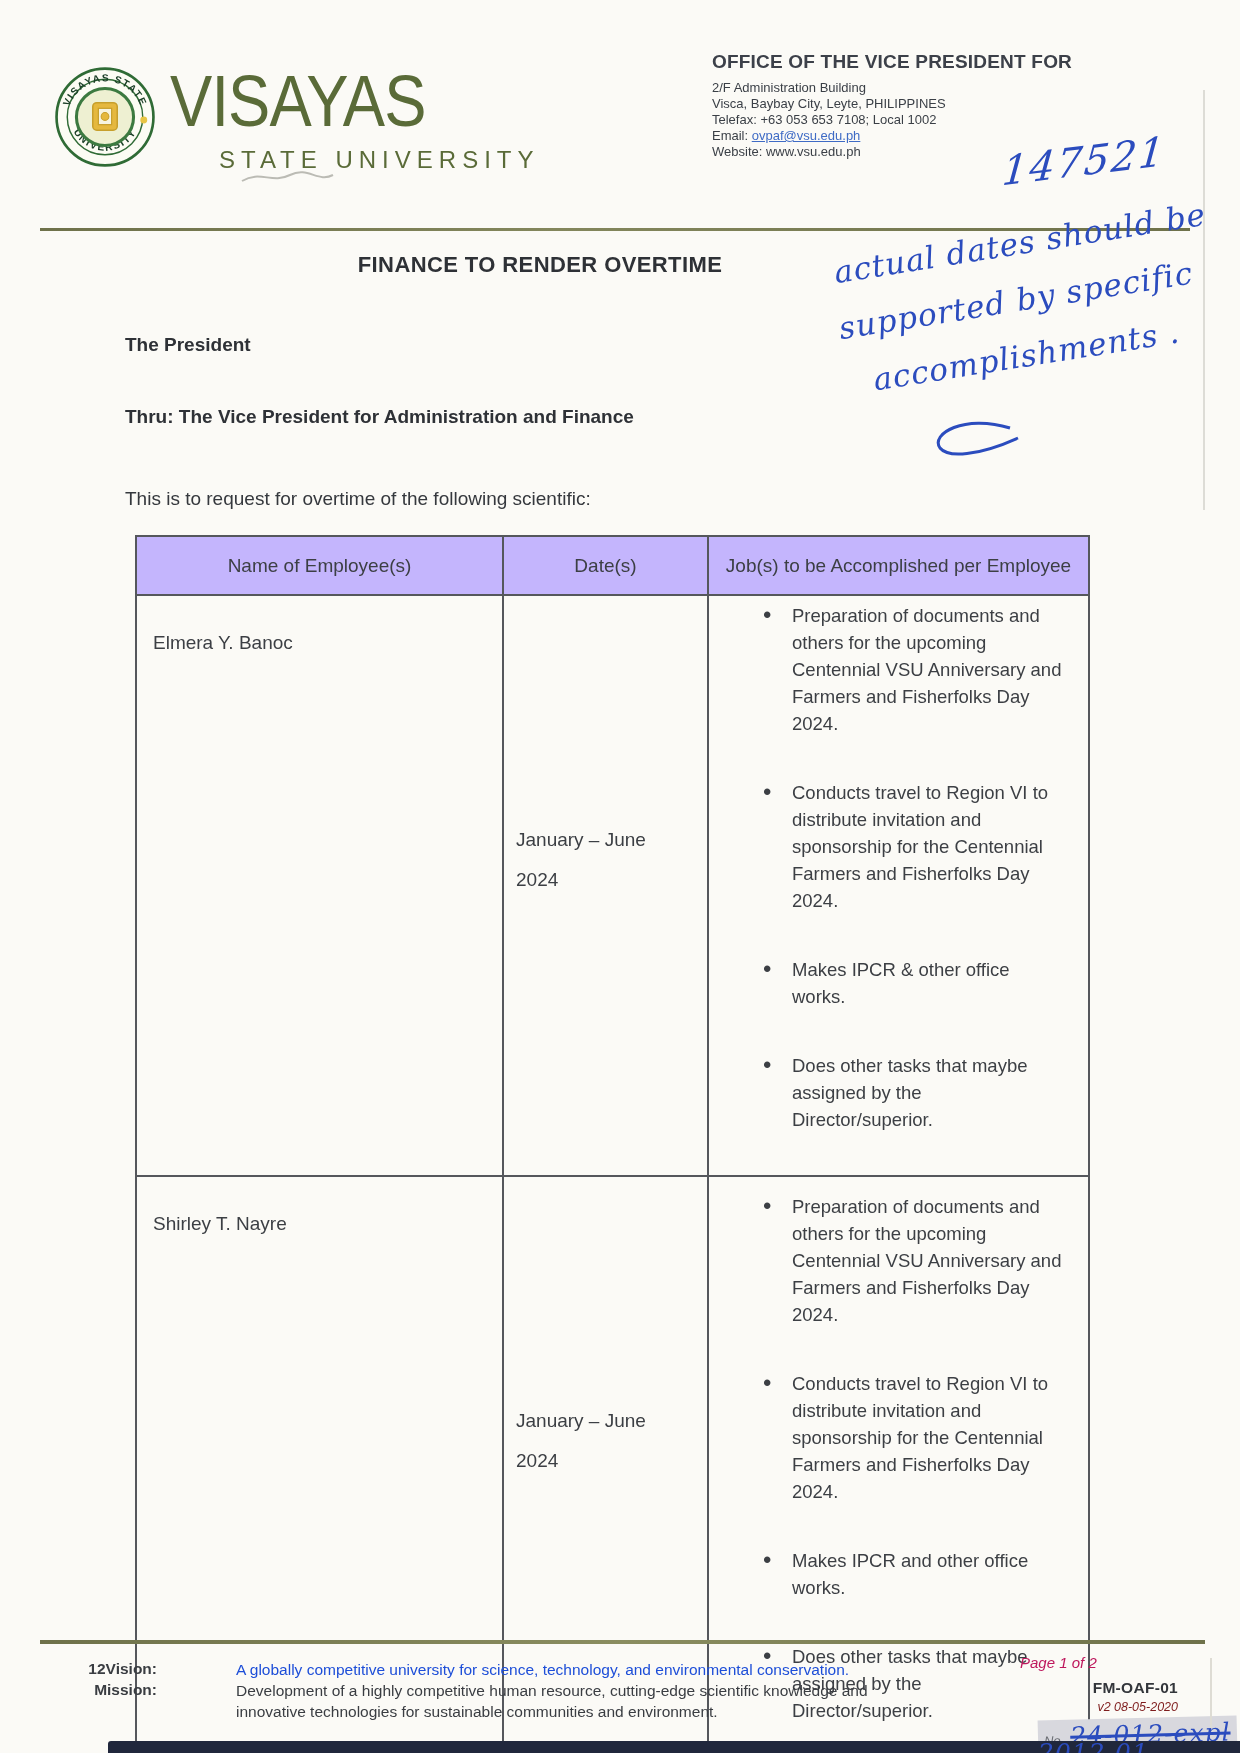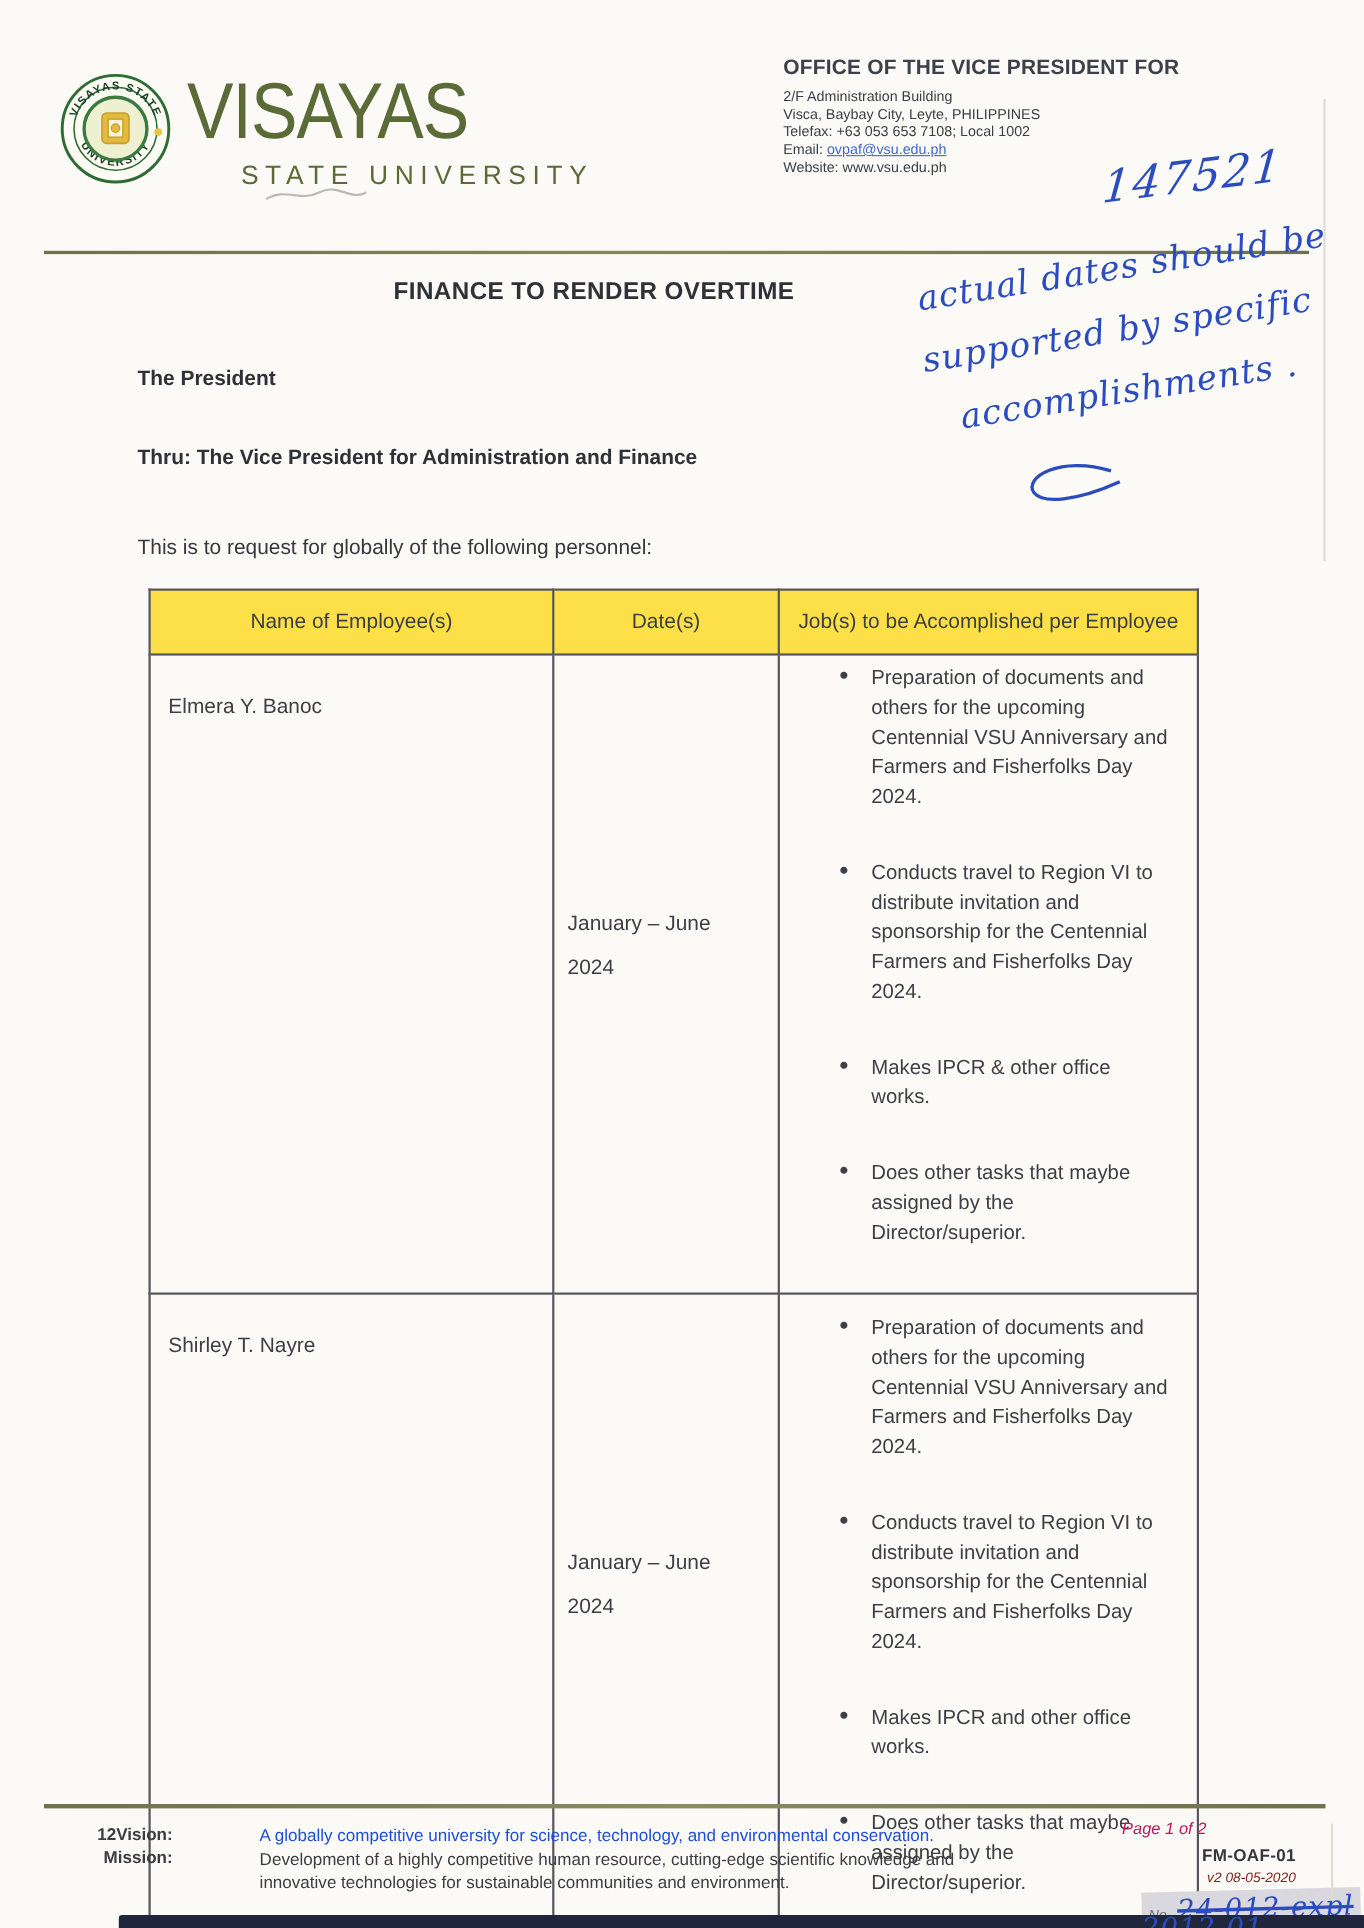--- a/index.html
+++ b/index.html
@@ -35,21 +35,21 @@
   .annotation .l1{margin-left:8px;}
   .annotation .l2{margin-left:4px;}
   .annotation .l3{margin-left:30px;}
   .flourish{left:926px;top:418px;}
 
   
   .doc-table{left:135px;top:535px;border-collapse:collapse;table-layout:fixed;width:953px;
              font-size:18.5px;color:#3c3f44;}
   .doc-table col.c1{width:367px;} .doc-table col.c2{width:205px;} .doc-table col.c3{width:381px;}
   .doc-table th,.doc-table td{border:2px solid #55575c;vertical-align:top;}
-  .doc-table th{height:53px;background:#fde047;font-weight:normal;font-size:19px;
+  .doc-table th{height:53px;background:#c4b5fd;font-weight:normal;font-size:19px;
                 vertical-align:middle;text-align:center;padding:2px 10px;line-height:24px;}
   tr.r1 td{height:511px;} tr.r2 td{height:501px;}
   .name-cell{padding:36px 10px 0 16px;font-size:19px;}
   .date-cell{padding:0;}
   .date-text{padding:224px 58px 0 12px;line-height:40px;font-size:19px;}
   .jobs-cell{padding:0;}
   .jobs-cell ul{list-style:none;margin:0;padding:6px 24px 0 52px;}
   .jobs-cell li{position:relative;padding-left:31px;margin-bottom:42px;line-height:27px;}
   .jobs-cell li::before{content:"•";position:absolute;left:2px;top:-1px;font-size:24px;color:#3c3f44;}
   tr.r2 .jobs-cell ul{padding-top:16px;}
@@ -121,21 +121,21 @@
     </div>
   </div>
 
   <div class="abs hand hw-number">147521</div>
 
   <div class="abs rule-top"></div>
 
   <div class="abs doc-title">FINANCE TO RENDER OVERTIME</div>
   <div class="abs line-to">The President</div>
   <div class="abs line-thru">Thru: The Vice President for Administration and Finance</div>
-  <div class="abs line-intro">This is to request for globally of the following personnel:</div>
+  <div class="abs line-intro">This is to request for overtime of the following scientific:</div>
 
   <div class="abs hand annotation">
     <div class="l1">actual dates should be</div>
     <div class="l2">supported by specific</div>
     <div class="l3">accomplishments .</div>
   </div>
   <svg class="abs flourish" width="96" height="50">
     <path d="M84,10 C 38,-4 4,16 14,30 C 22,40 52,38 92,20" stroke="#2b4cbe" stroke-width="3" fill="none"></path>
   </svg>
 

